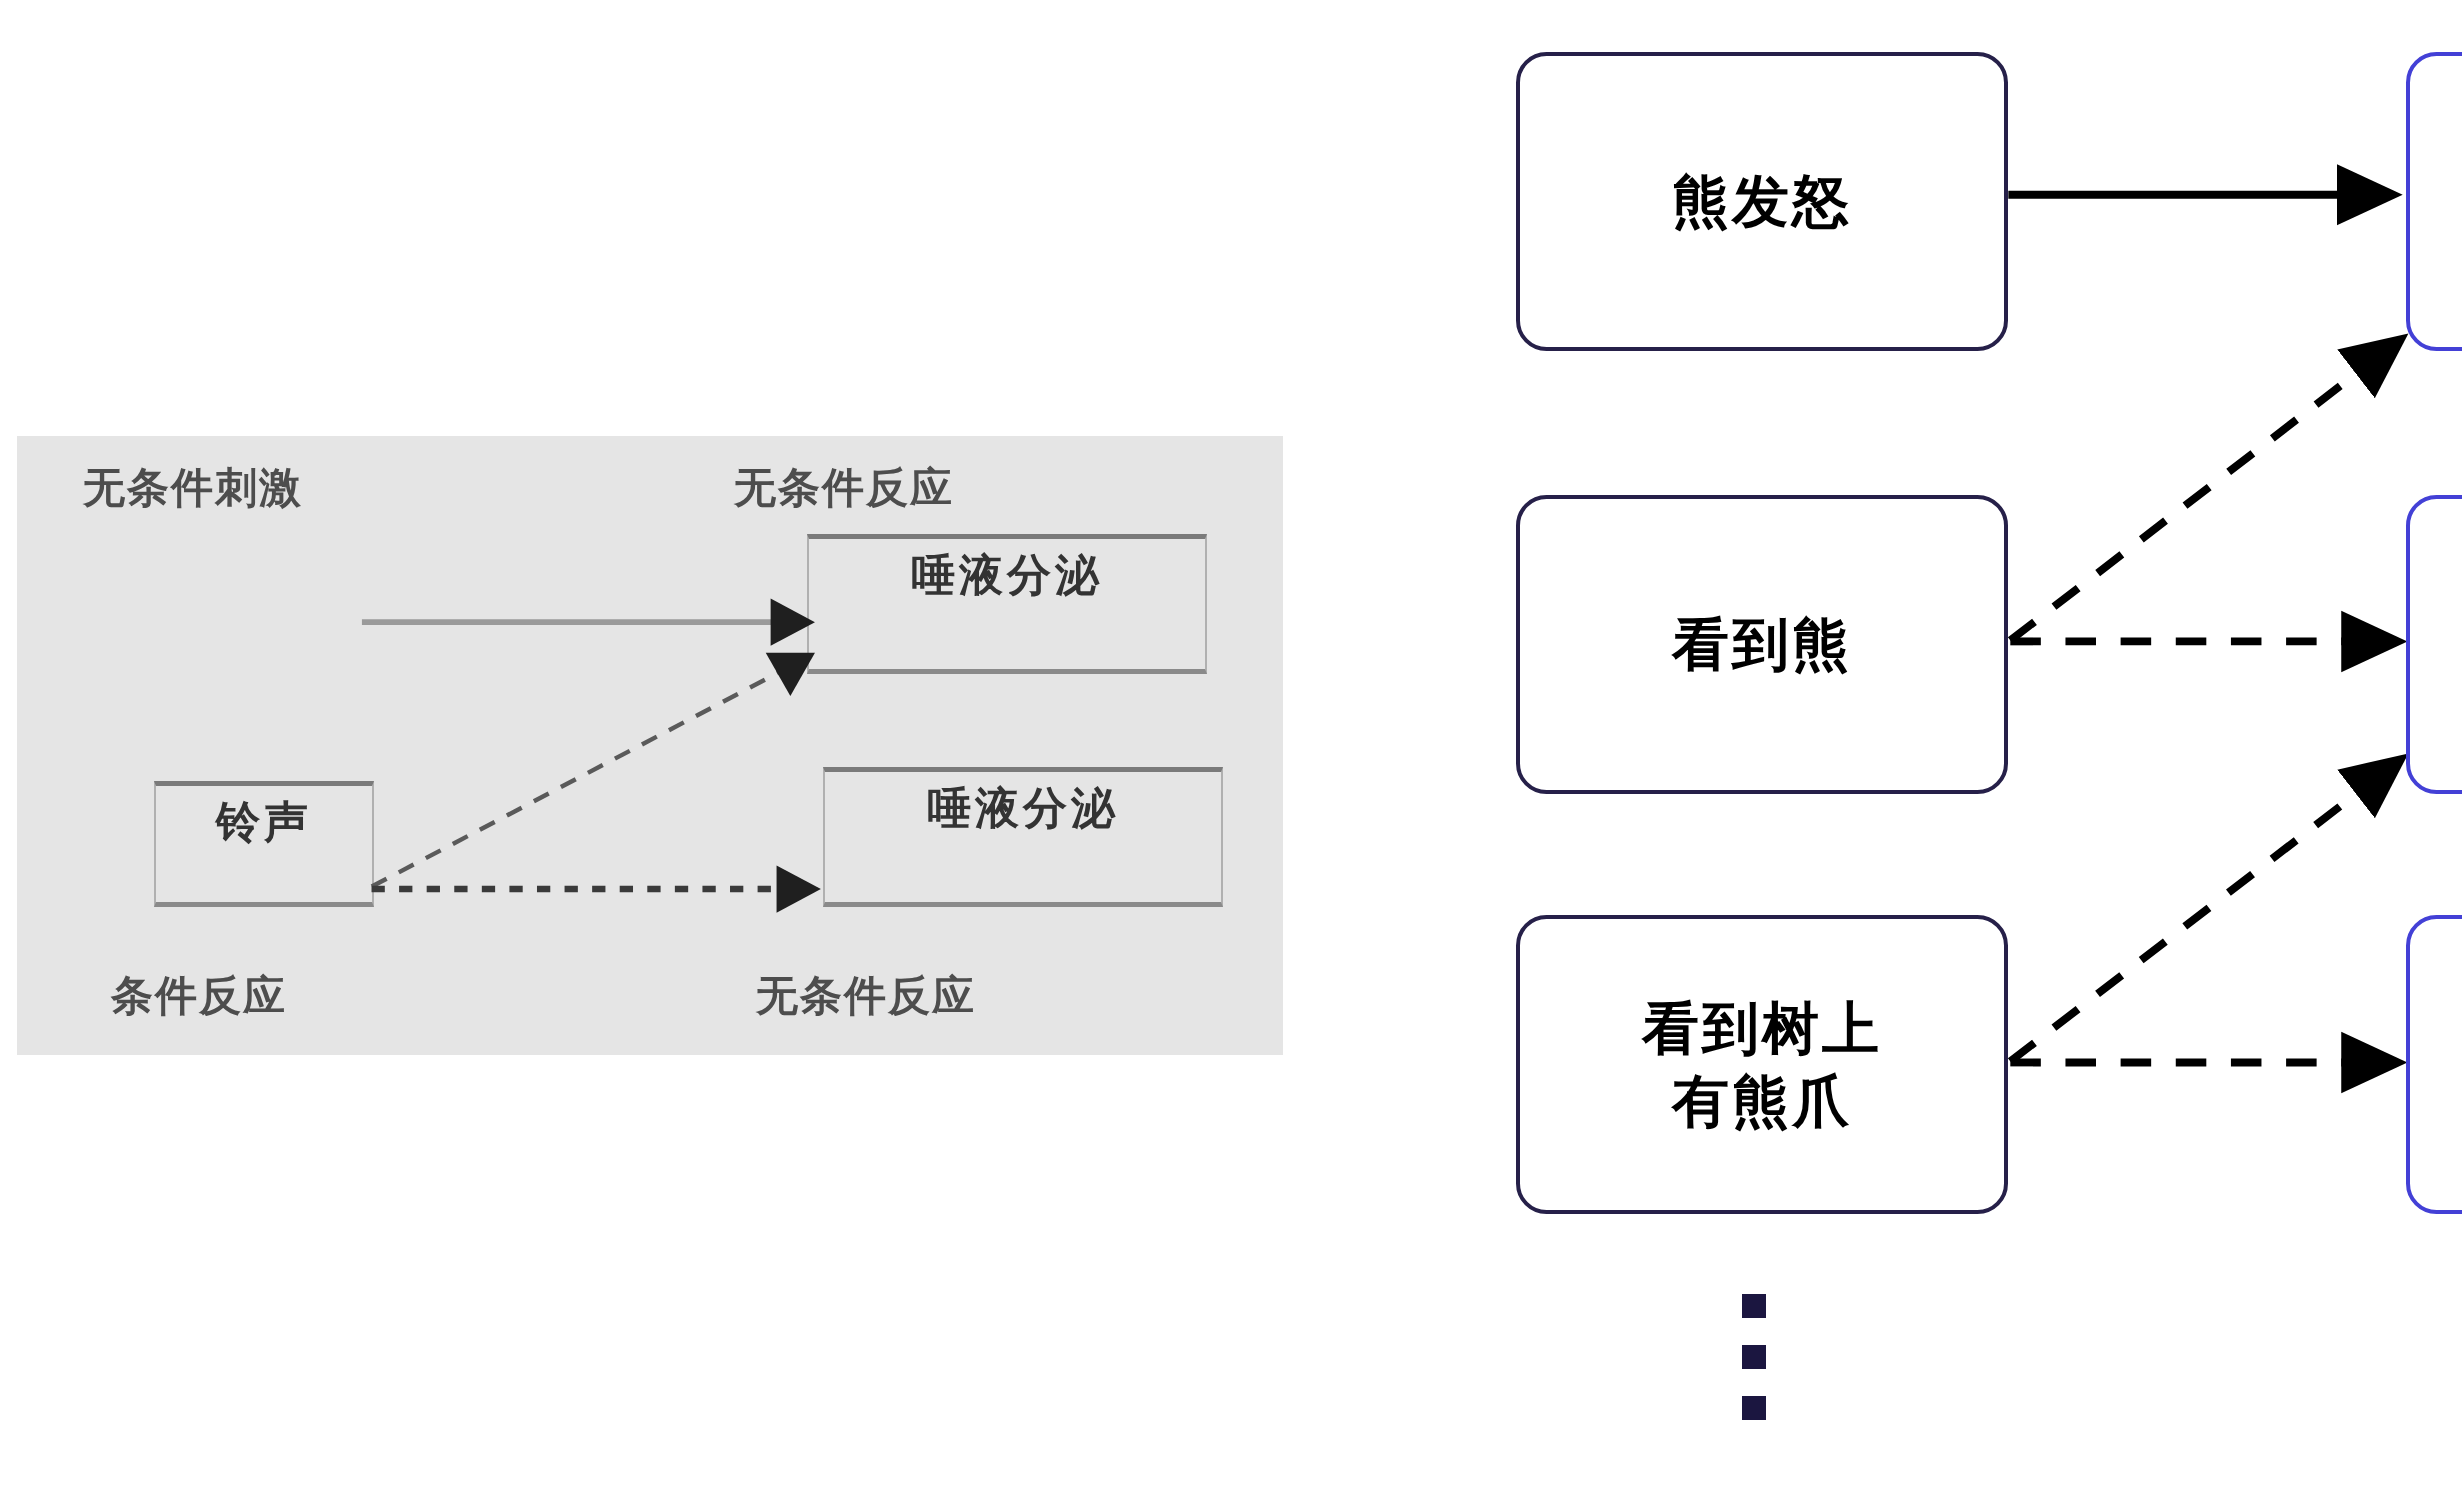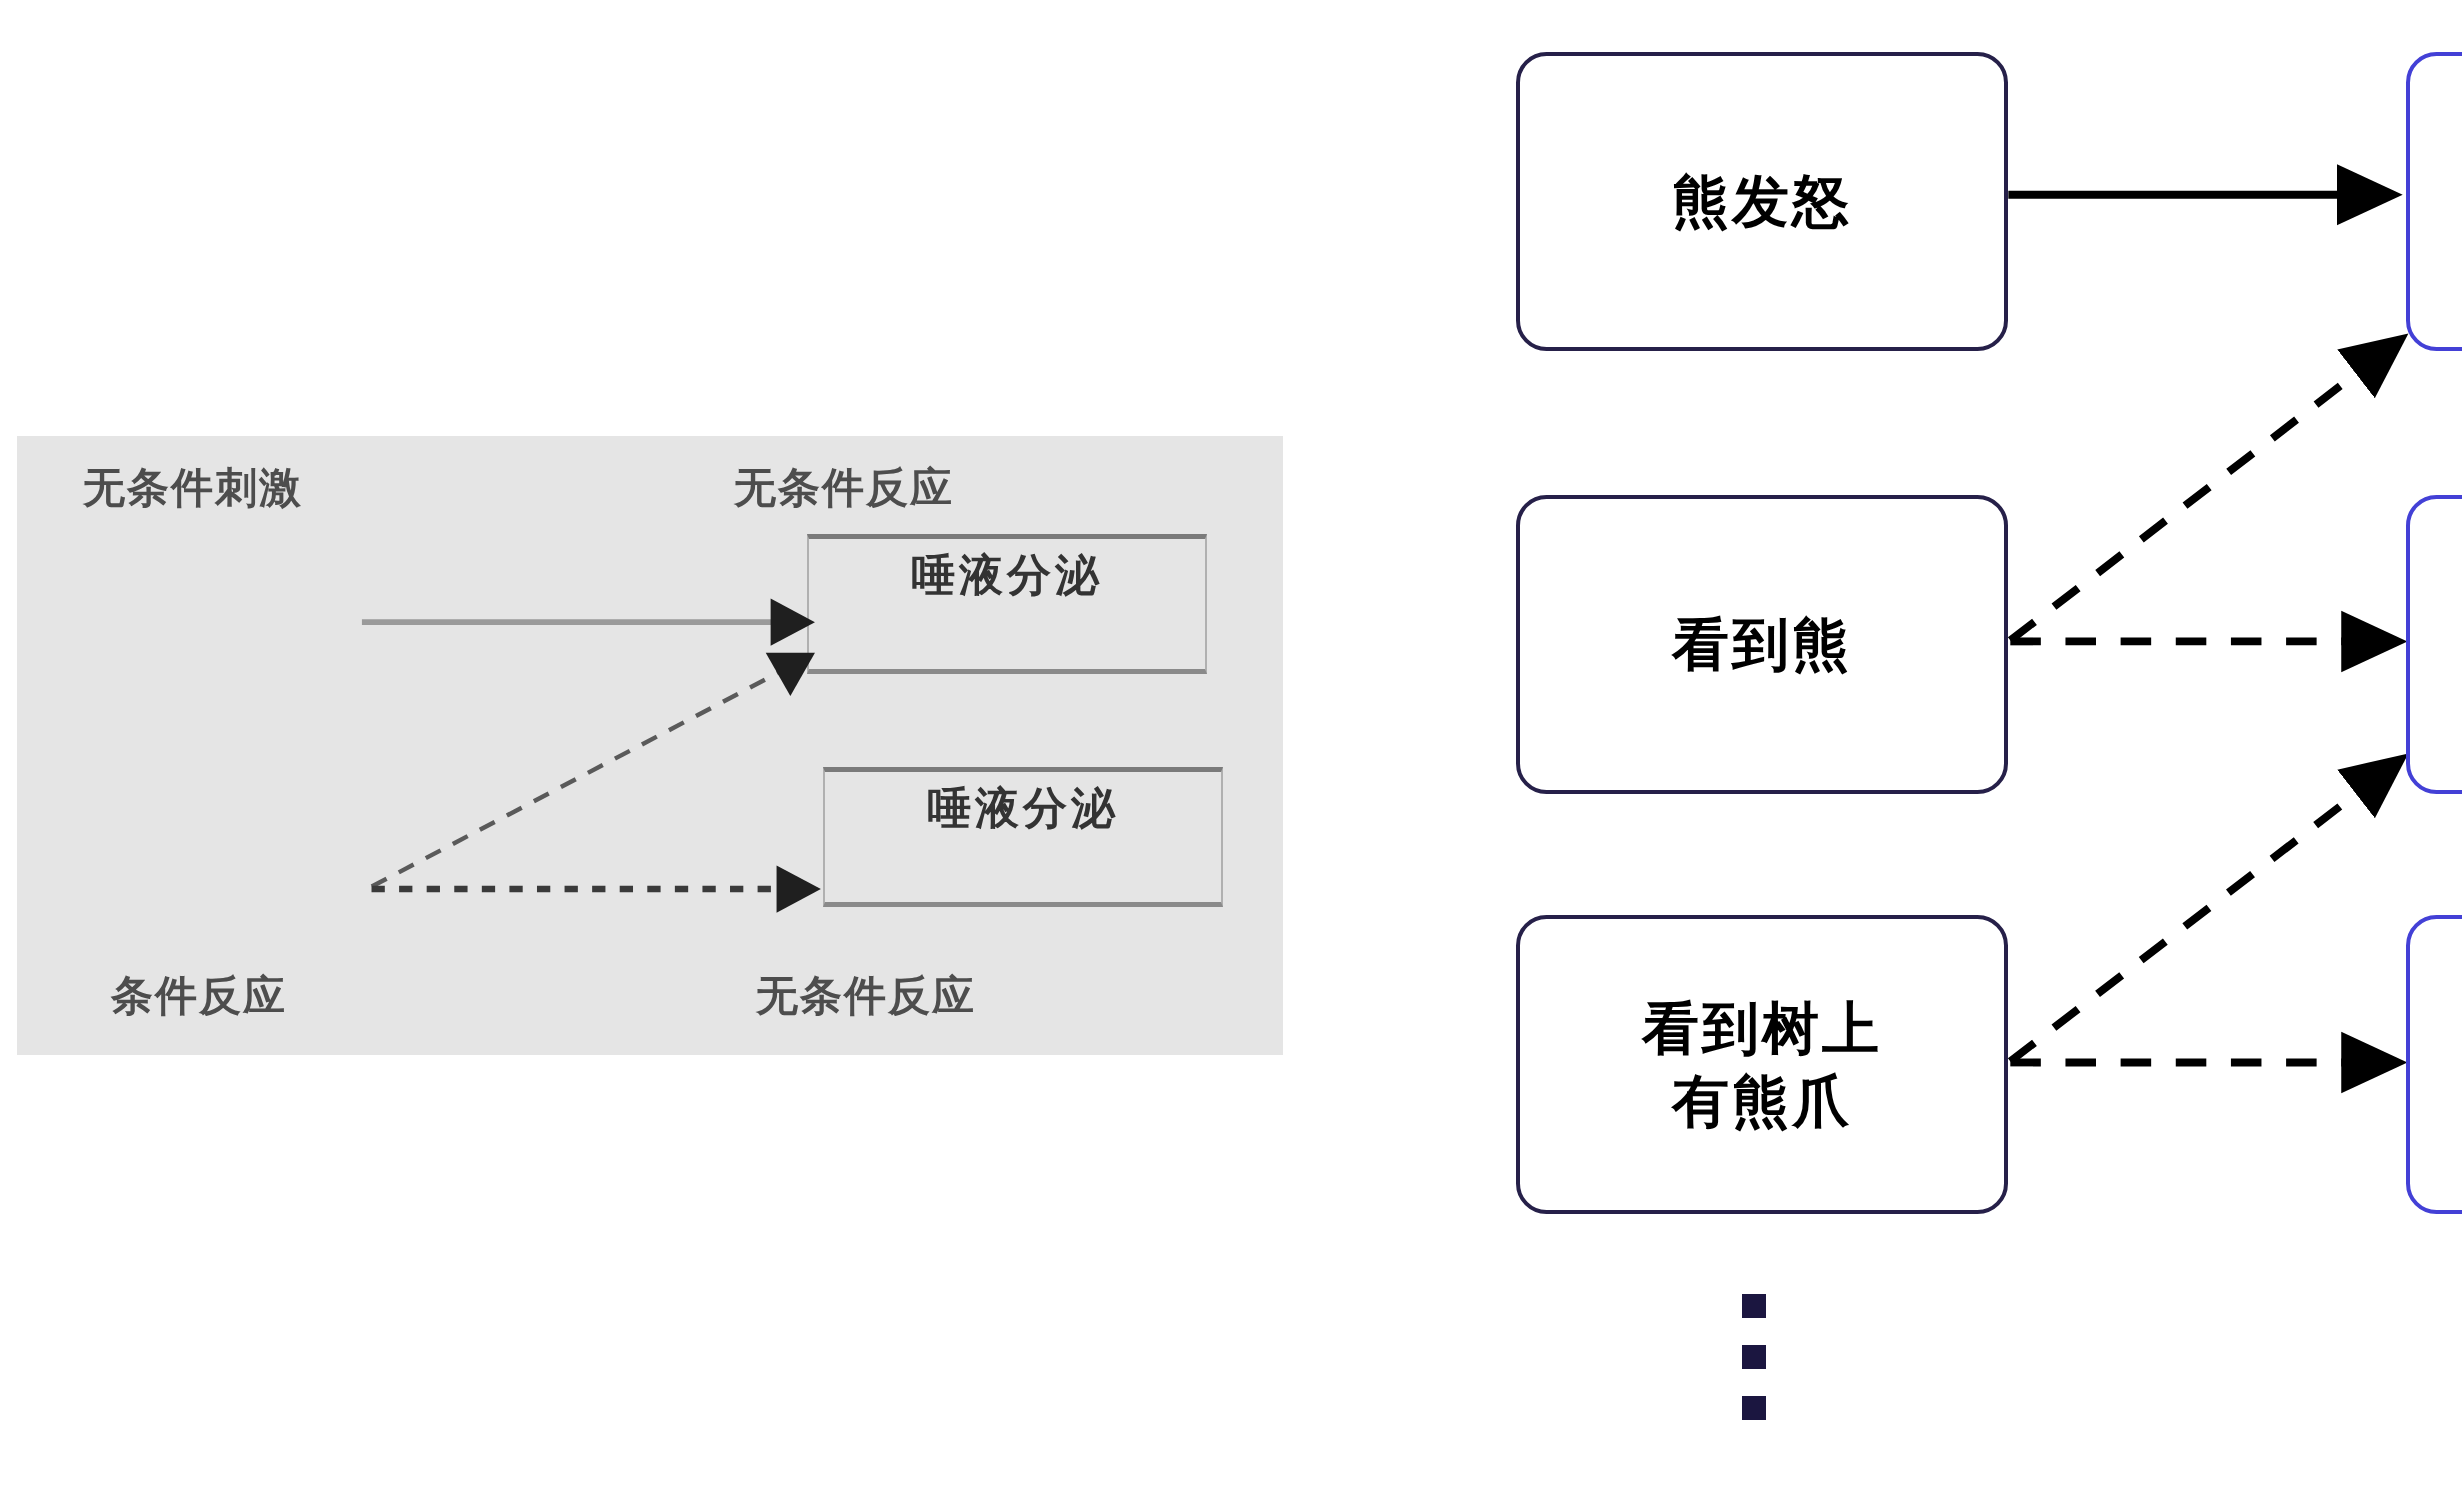--- a/index.html
+++ b/index.html
@@ -136,20 +136,23 @@
 
   <div class="cc-label" id="cc-label-ucs">无条件刺激</div>
 
   <div class="cc-label" id="cc-label-ucr">无条件反应</div>
 
   <div class="cc-label" id="cc-label-cs">条件反应</div>
 
   <div class="cc-label" id="cc-label-cr">无条件反应</div>
 
 
+  <div class="cc-box" id="cc-box-bell">
+    <span class="cc-box-text">铃声</span>
+  </div>
 
   <div class="cc-box" id="cc-box-sal1">
     <span class="cc-box-text">唾液分泌</span>
   </div>
 
   <div class="cc-box" id="cc-box-sal2">
     <span class="cc-box-text">唾液分泌</span>
   </div>
 
   <svg id="cc-svg" viewBox="0 0 2570 1257">

